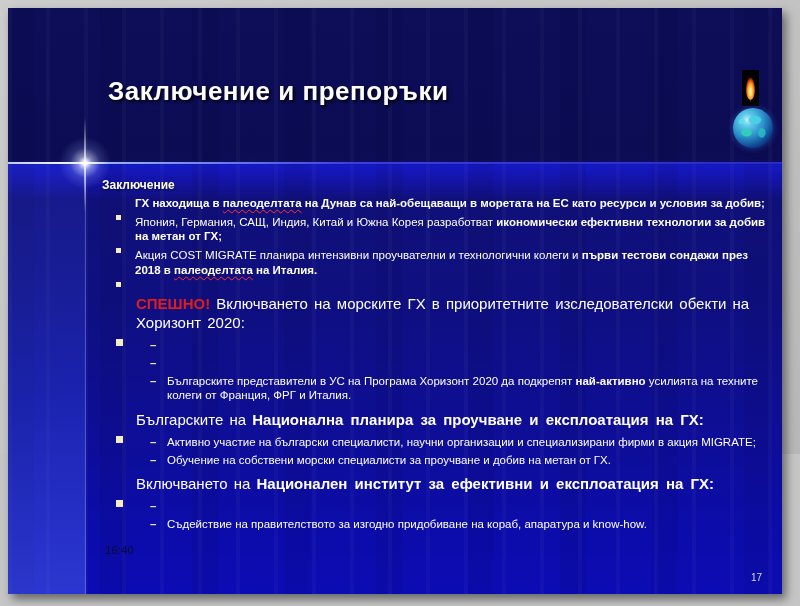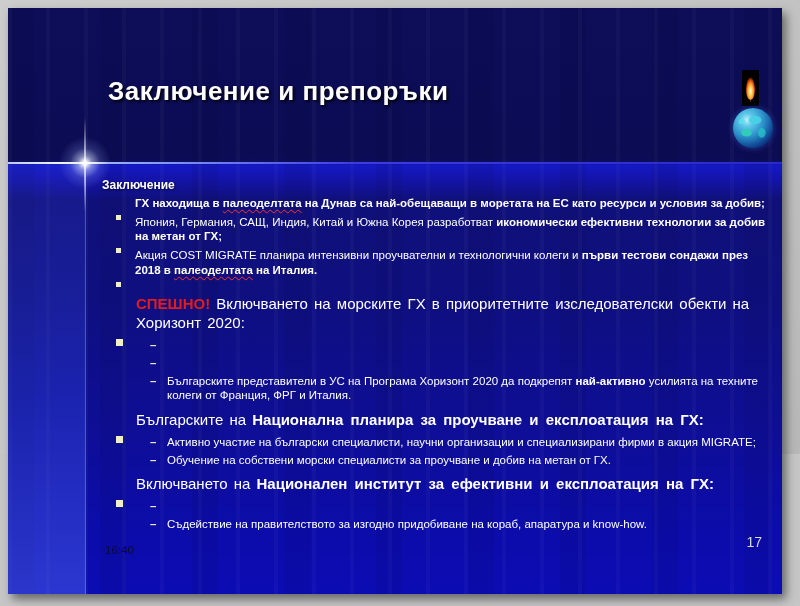--- a/index.html
+++ b/index.html
@@ -67,21 +67,21 @@
   .item.level1.lg{font-size:15px;line-height:1.32;margin:7px 0 5px 0;word-spacing:2px;}
   .item.level1.lg .marker{flex:0 0 20px;}
   .item.level1.lg .marker::before{top:6px;width:7px;height:7px;}
   .item.level2{font-size:11.5px;line-height:1.28;margin:0 0 3px 0;padding-left:48px;}
   .item.level2 .marker{flex:0 0 17px;color:#f2ecc8;font-weight:bold;}
   .b{font-weight:bold;}
   .lg .b{word-spacing:3px;}
   .red{color:#e31b1b;}
   .miss{text-decoration:underline wavy #ff3030 1px;text-underline-offset:2px;}
   .footer-time{position:absolute;left:97px;top:536px;font-size:11.5px;color:#0b0b34;}
-  .footer-page{position:absolute;right:20px;top:526px;font-size:14px;color:#d9d9e6;}
+  .footer-page{position:absolute;right:20px;top:564px;font-size:10px;color:#d9d9e6;}
 </style>
 </head>
 <body>
 
 <div class="page">
   <div class="slide">
     <div class="stripes"></div>
     <div class="left-band"></div>
     <div class="hline"></div>
     <div class="vbeam"></div>

